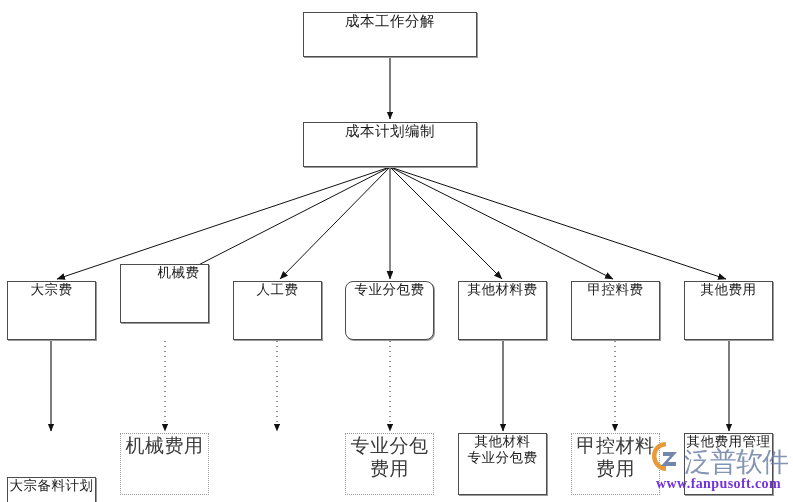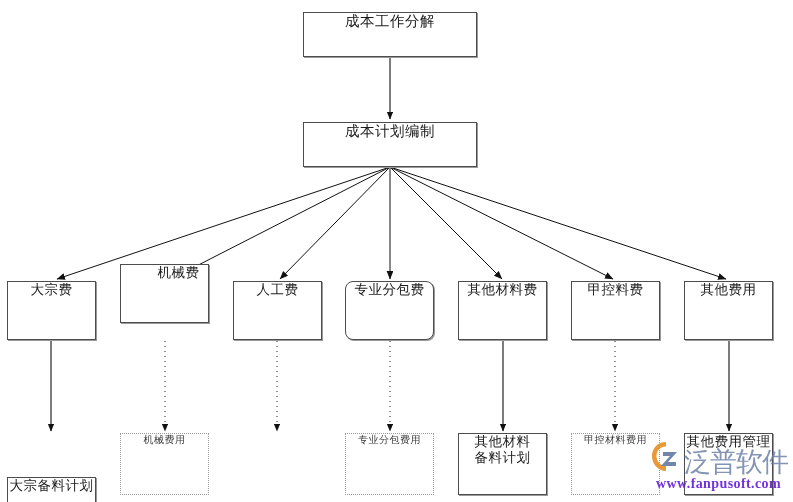--- a/index.html
+++ b/index.html
@@ -49,21 +49,21 @@
     border: 1px dotted #9b9b9b;
     background: transparent;
   }
   .node .label {
     display: block;
     white-space: pre-line;
   }
   .t-root   { font-size: 14.5px; }
   .t-mid    { font-size: 13.5px; }
   .t-leaf   { font-size: 13.5px; }
-  .t-leaf-d { font-size: 10px; color: #3a3a3a; }
+  .t-leaf-d { font-size: 19px; color: #3a3a3a; }
 
   
   #watermark {
     position: absolute;
     left: 648px;
     top: 432px;
     width: 150px;
     height: 66px;
     z-index: 6;
     pointer-events: none;
@@ -171,21 +171,21 @@
     <span class="label">大宗备料计划</span>
   </div>
   <div class="node dotted t-leaf-d" style="left:120px; top:433px; width:89px; height:62px;">
     <span class="label">机械费用</span>
   </div>
   <div class="node dotted t-leaf-d" style="left:345px; top:433px; width:89px; height:62px;">
     <span class="label">专业分包费用</span>
   </div>
   <div class="node solid t-leaf" style="left:458px; top:433px; width:89px; height:62px;">
     <span class="label">其他材料
-备料计划</span>
+专业分包费</span>
   </div>
   <div class="node dotted t-leaf-d" style="left:571px; top:433px; width:89px; height:62px;">
     <span class="label">甲控材料费用</span>
   </div>
   <div class="node solid t-leaf" style="left:684px; top:433px; width:89px; height:62px;">
     <span class="label">其他费用管理</span>
   </div>
 
   <div id="watermark">
     <svg class="wm-mark" viewBox="0 0 34 34">

